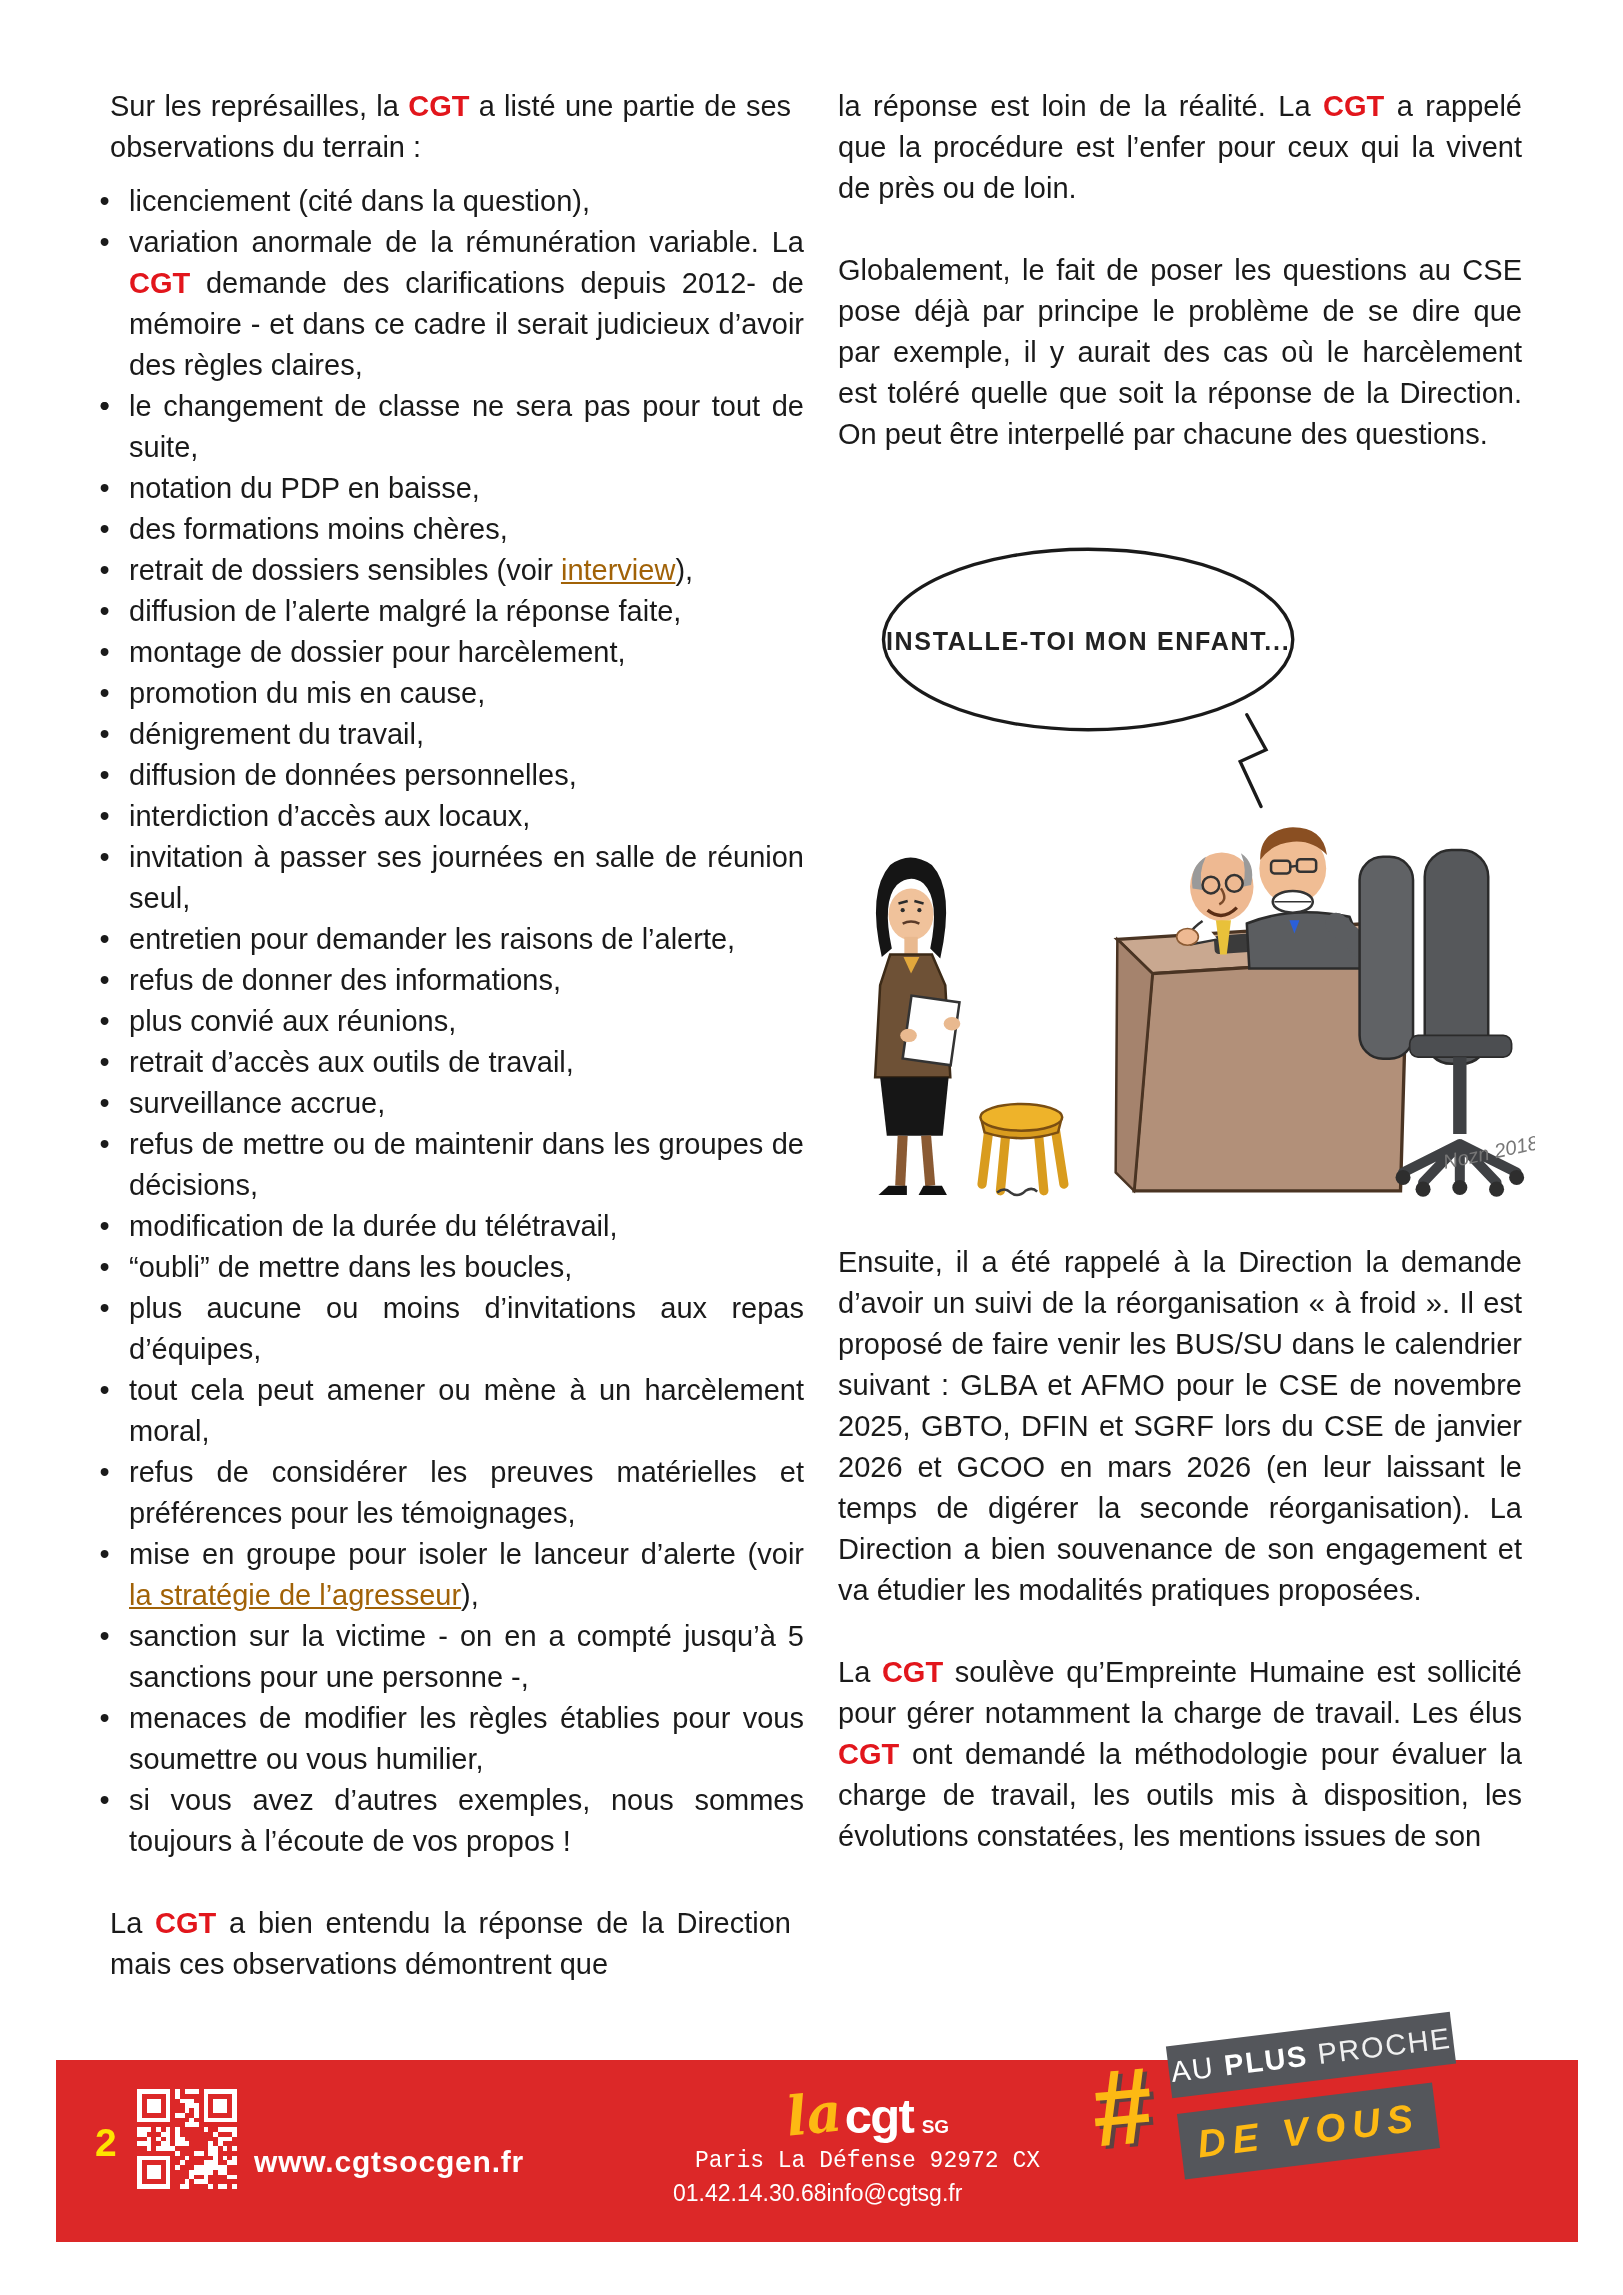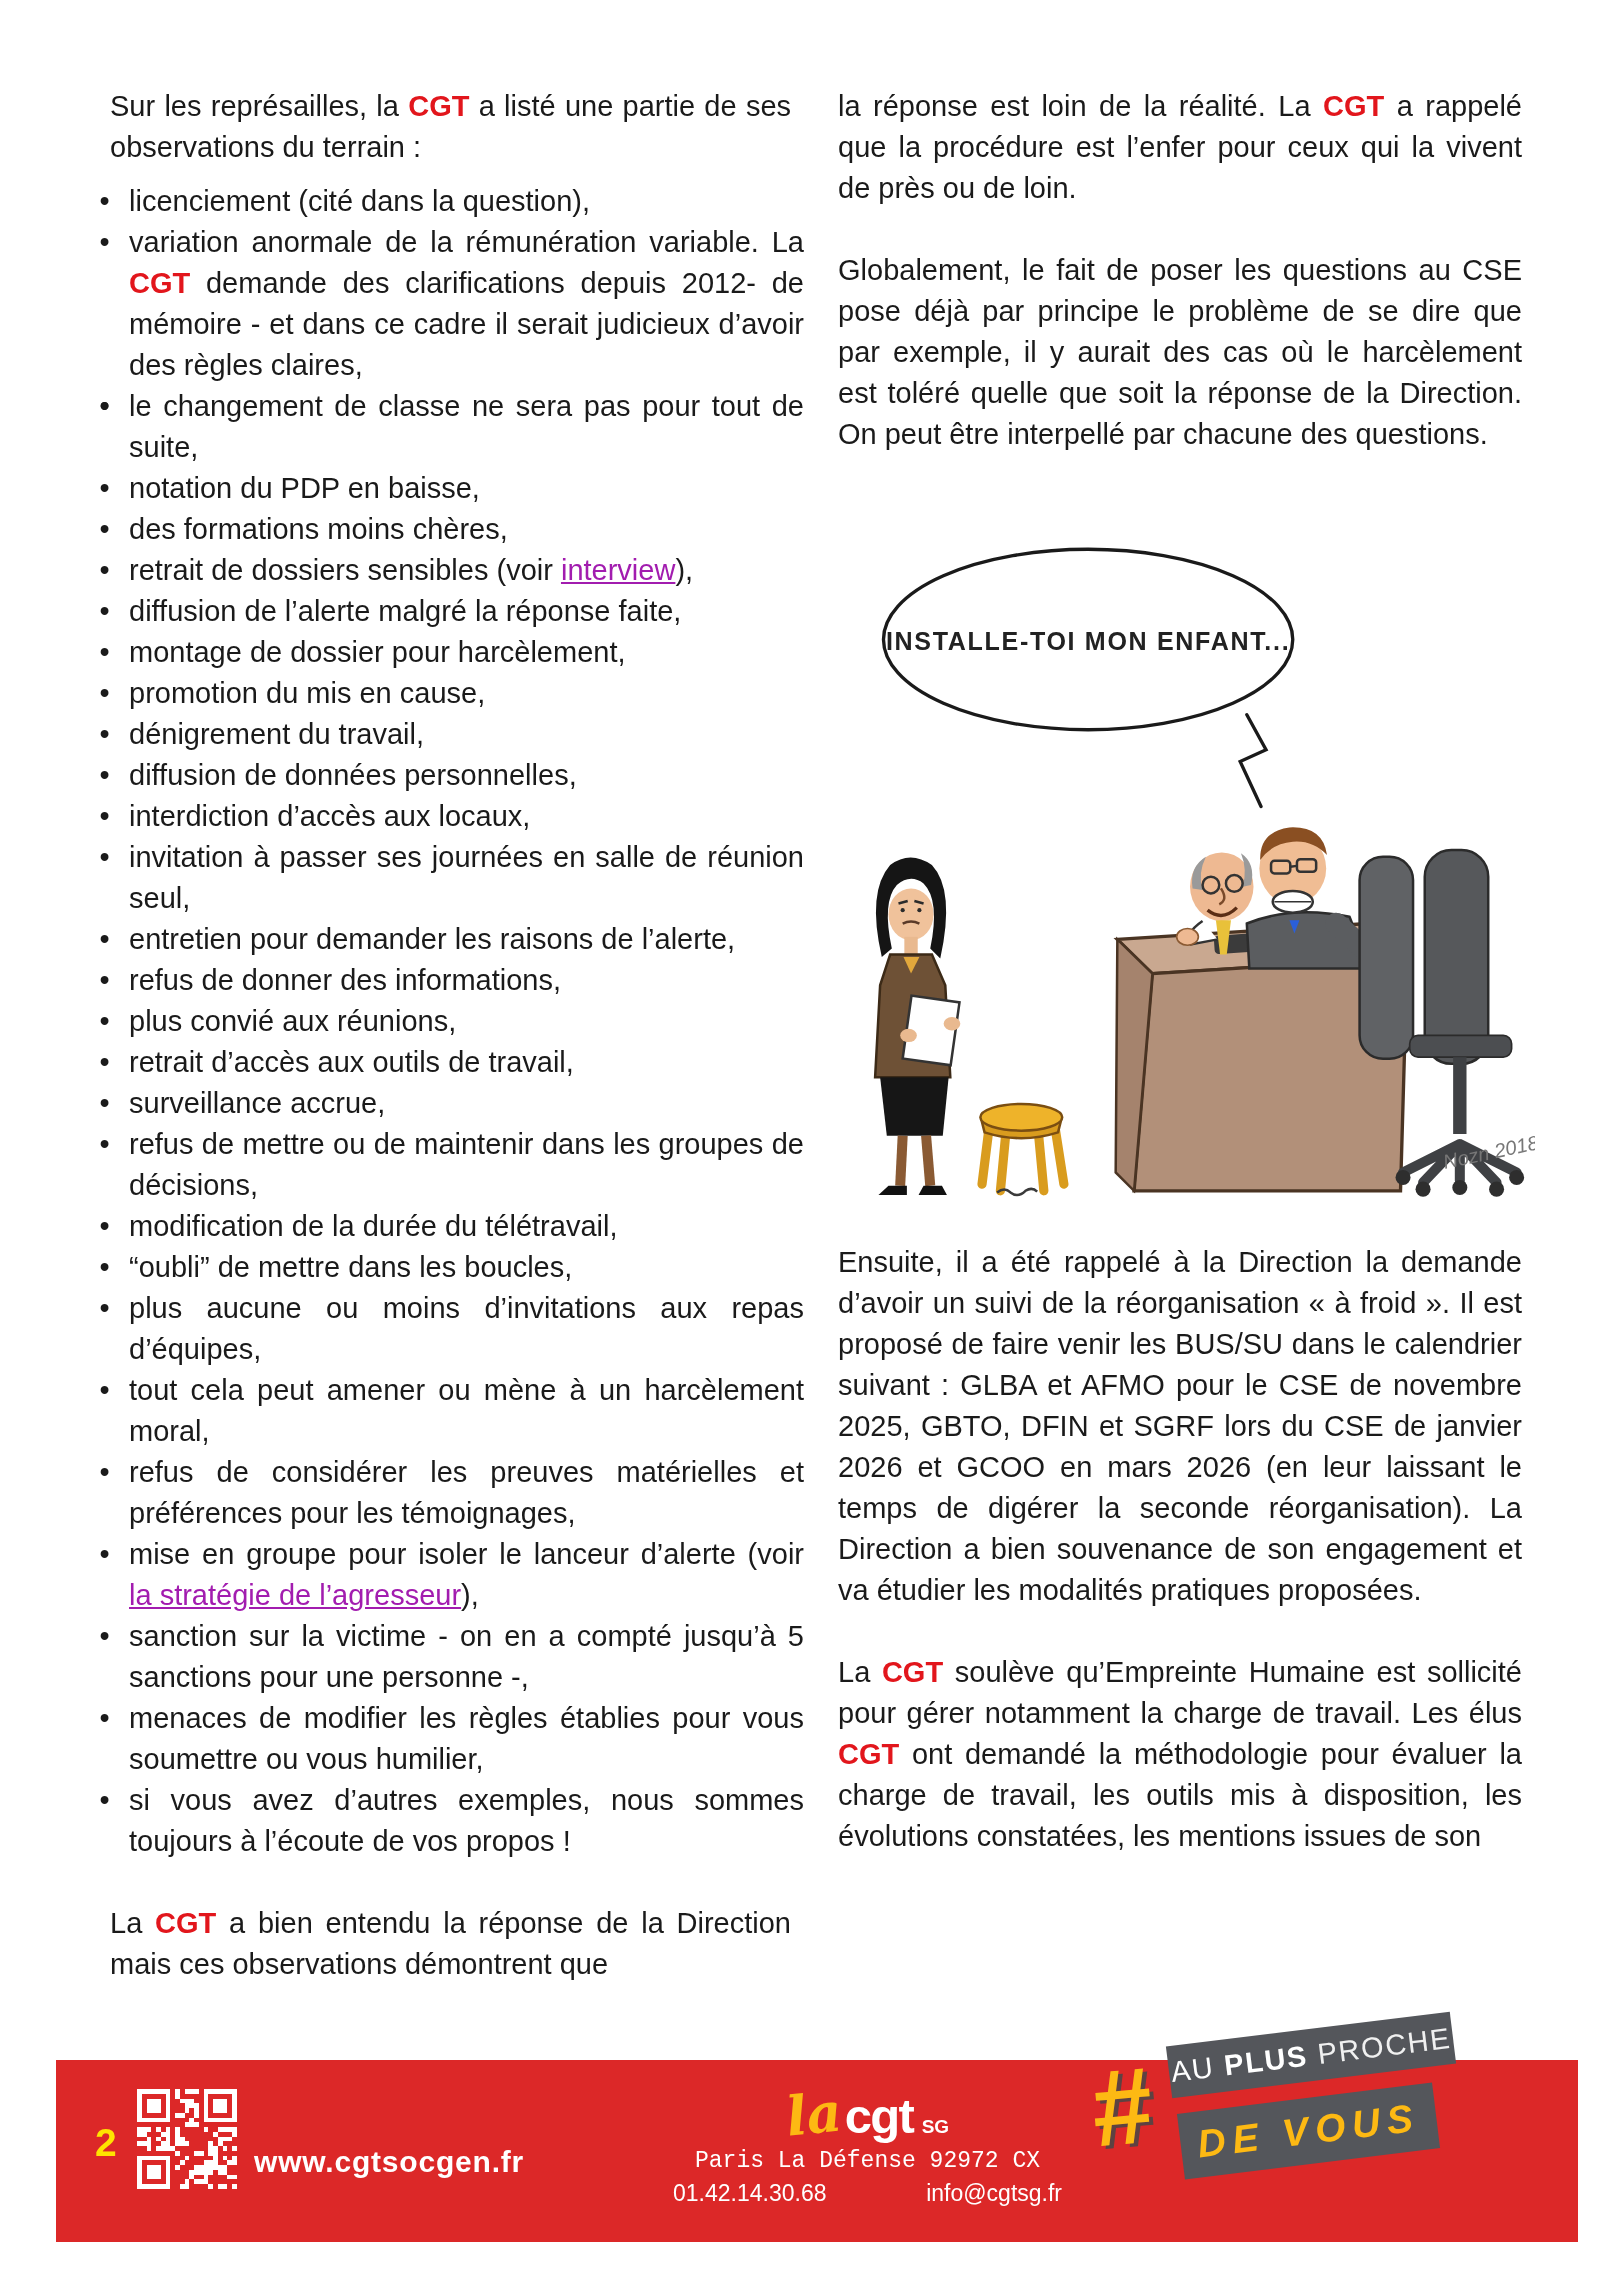--- a/index.html
+++ b/index.html
@@ -8,38 +8,38 @@
   .columns{display:flex;padding:73px 0 0 97px;}
   .col{font-size:29px;line-height:41px;text-align:justify;}
   .col-left{width:707px;margin-right:21px;}
   .col-right{width:710px;}
   .col p{margin:13px;}
   .para-gap{margin-top:41px !important;}
   ul.obs{list-style:none;margin:0;padding:0;}
   ul.obs li{position:relative;padding-left:32px;text-align:justify;}
   ul.obs .dot{position:absolute;left:2.5px;top:0;}
   .seg-cgt{color:#e2161c;font-weight:bold;}
-  .seg-link{color:#a21caf;text-decoration:underline;cursor:pointer;}
+  .seg-link{color:#a16207;text-decoration:underline;cursor:pointer;}
   
   .cartoon{width:710px;height:706px;margin:42px 0 39px 0;}
   .cartoon svg{display:block;}
   .bubble-text{font-size:30px;letter-spacing:2px;font-weight:600;fill:#222;}
   .sig{font-size:24px;font-style:italic;fill:#777;}
   
   .footer-band{position:absolute;left:56px;top:2060px;width:1522px;height:182px;background:#dc2828;}
   .page-num{position:absolute;left:39px;top:61px;font-size:39px;font-weight:bold;color:#ffe400;}
   .qr{position:absolute;left:81px;top:29px;width:100px;height:100px;}
   .website{position:absolute;left:198px;top:85px;font-size:30px;font-weight:bold;color:#fff;letter-spacing:0.8px;}
   .logo{position:absolute;left:617px;top:22px;width:389px;text-align:center;color:#fff;}
   .logo-row{display:flex;align-items:baseline;justify-content:center;}
   .logo-la{color:#fdb913;font-family:"DejaVu Serif",serif;font-style:italic;font-weight:bold;font-size:54px;margin-right:3.4px;transform:rotate(-6deg);display:inline-block;}
   .logo-cgt{color:#fff;font-weight:900;font-size:49px;letter-spacing:-1.7px;}
   .logo-sg{color:#fff;font-weight:bold;font-size:19px;margin-left:8.5px;}
   .logo-addr{font-size:23px;margin-top:1.7px;font-family:Liberation Mono, monospace;}
-  .logo-contact{font-size:23px;margin-top:6.8px;display:flex;justify-content:space-between;gap:29px;}
+  .logo-contact{font-size:23px;margin-top:6.8px;display:flex;justify-content:flex-start;}
   .badge{position:absolute;right:118px;top:-36px;width:365px;height:201px;}
   .badge-hash{position:absolute;left:-3.4px;top:20px;font-size:108px;font-weight:800;color:#fdb913;
               text-shadow:4.2px 3.4px 0 rgba(70,70,70,.85);transform:rotate(-5deg);}
   .badge-top{position:absolute;left:73px;top:5px;width:286px;height:52px;background:#54565b;
              transform:rotate(-7deg);display:flex;align-items:center;justify-content:center;gap:10px;
              color:#fff;font-size:29px;letter-spacing:1.7px;}
   .badge-top .b-au{font-weight:400;}
   .badge-top .b-plus{font-weight:800;}
   .badge-top .b-proche{font-weight:300;color:#f0f0f0;}
   .badge-bottom{position:absolute;left:85px;top:74px;width:257px;height:66px;background:#54565b;

